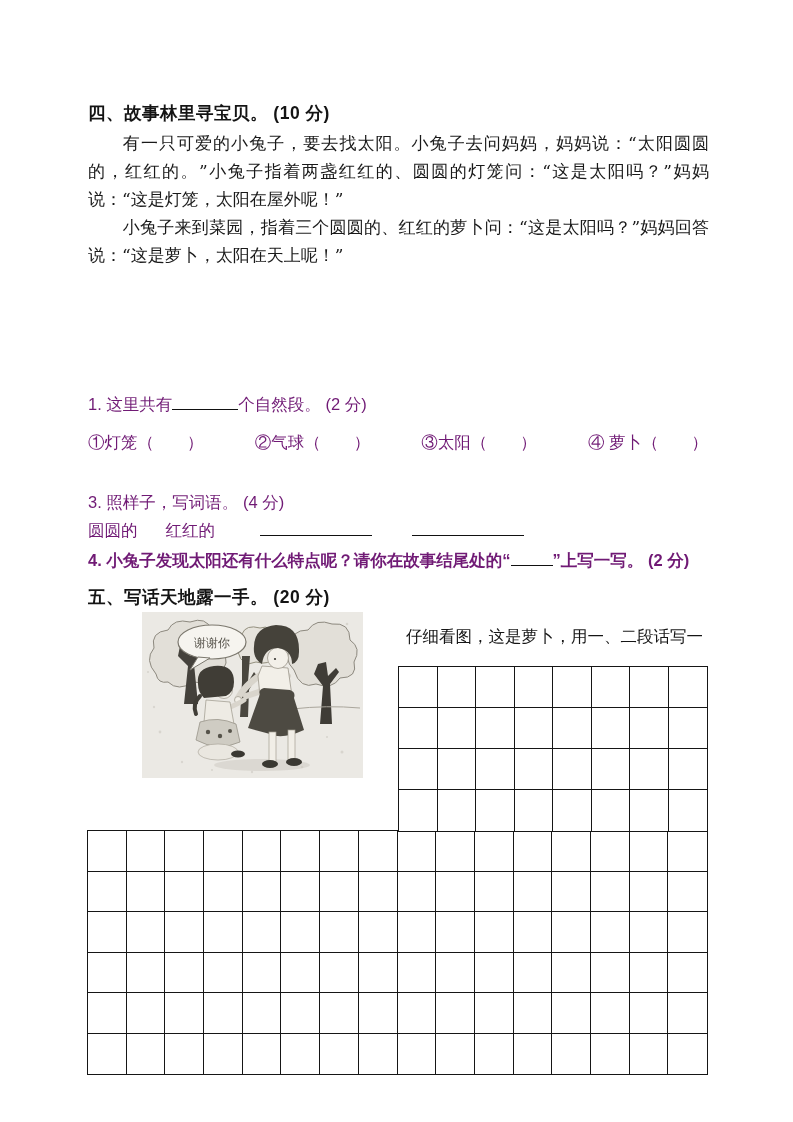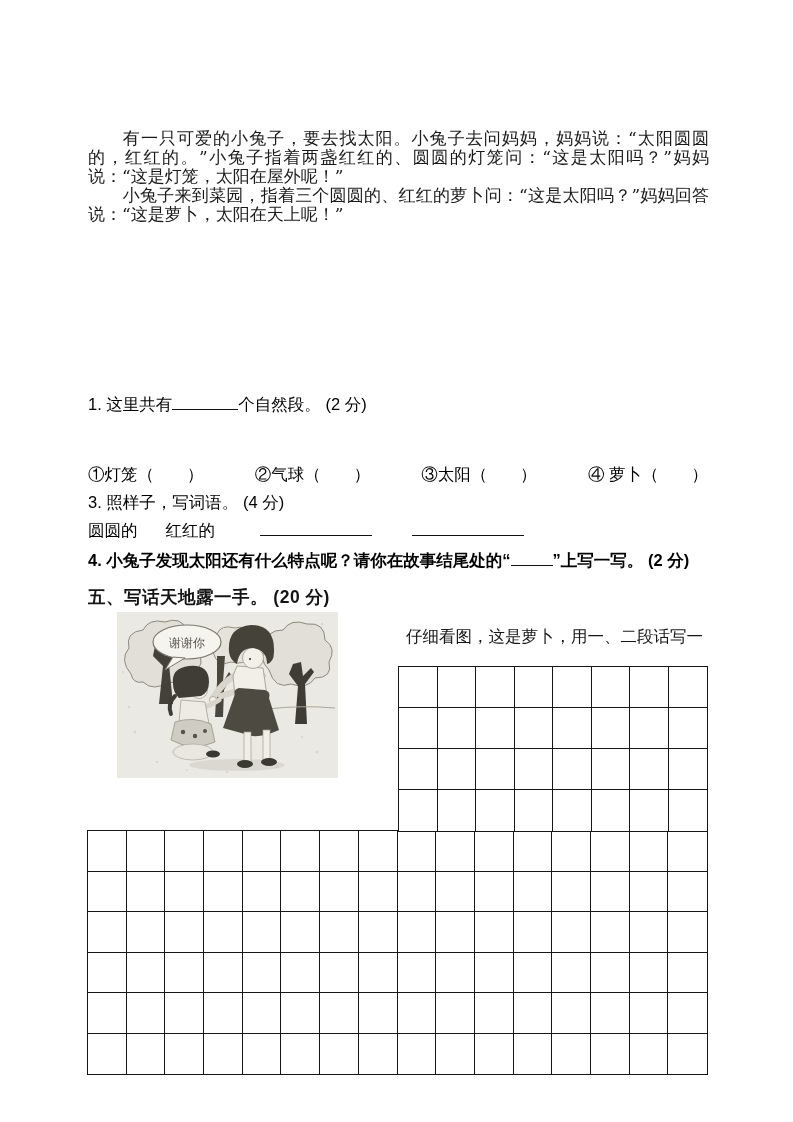--- a/index.html
+++ b/index.html
@@ -8,63 +8,64 @@
     font-family:"Liberation Sans",sans-serif;color:#1c1c1c;overflow:hidden;
   }
   .sec-title{
     position:absolute;left:88px;margin:0;font-size:17.5px;font-weight:700;
     letter-spacing:.5px;white-space:nowrap;color:#141414;
   }
   #sec4-title{top:101px;}
   #sec5-title{top:585px;}
   #story{
     position:absolute;left:88px;top:129px;width:621px;
-    font-family:"DejaVu Serif",serif;font-size:17px;line-height:19px;
+    font-family:"DejaVu Serif",serif;font-size:17px;line-height:28px;
     text-align:justify;color:#191919;
   }
   #story p{margin:0;text-indent:2.05em;}
   .blank{
     display:inline-block;border-bottom:1.4px solid #111;height:.95em;
     vertical-align:baseline;
   }
   .qline{
     position:absolute;left:88px;font-size:16.5px;line-height:25px;
-    white-space:nowrap;color:#000000;
+    white-space:nowrap;color:#701a75;
   }
   #q1{top:392px;}
   #q2{top:425px;}
-  #q2-options{top:462px;width:620px;display:flex;justify-content:space-between;}
+  #q2-options{top:430px;width:620px;display:flex;justify-content:space-between;}
   #q3{top:490px;}
   #q3-row{top:518px;text-align:center;}
   #q4{top:548px;font-weight:bold;}
   #q3-row .ex1{margin-right:28px;}
   #q3-row .b1{margin-left:45px;}
   #q3-row .b2{margin-left:40px;}
   #instruction{
     position:absolute;left:406px;top:626px;font-size:16.5px;
     white-space:nowrap;color:#151515;
   }
-  #illustration{position:absolute;left:117px;top:612px;width:254px;height:166px;}
+  #illustration{position:absolute;left:142px;top:612px;width:254px;height:166px;}
   .wgrid{
     position:absolute;display:grid;box-sizing:border-box;
     border:1.8px solid #161616;background:#fff;
   }
   #grid-right{left:398px;top:666px;width:310px;height:166px;z-index:1;}
   #grid-bottom{left:87px;top:830px;width:621px;height:245px;}
   .wgrid .cell{border-right:1.6px solid #161616;border-bottom:1.6px solid #161616;}
   #grid-right .cell:nth-child(8n){border-right:none;}
   #grid-right .cell:nth-child(n+25){border-bottom:none;}
   #grid-bottom .cell:nth-child(16n){border-right:none;}
   #grid-bottom .cell:nth-child(n+81){border-bottom:none;}
 </style>
 </head>
 <body>
 
 <div class="page">
 
+  <h2 class="sec-title" id="sec4-title">四、故事林里寻宝贝。 (10 分)</h2>
 
   <div id="story">
     <p>有一只可爱的小兔子，要去找太阳。小兔子去问妈妈，妈妈说：“太阳圆圆的，红红的。”小兔子指着两盏红红的、圆圆的灯笼问：“这是太阳吗？”妈妈说：“这是灯笼，太阳在屋外呢！”</p>
     <p>小兔子来到菜园，指着三个圆圆的、红红的萝卜问：“这是太阳吗？”妈妈回答说：“这是萝卜，太阳在天上呢！”</p>
   </div>
 
   <div class="qline" id="q1"><span>1. 这里共有</span><span class="blank" style="width:66px"></span><span>个自然段。 (2 分)</span></div>
 
 
   <div class="qline" id="q2-options">

